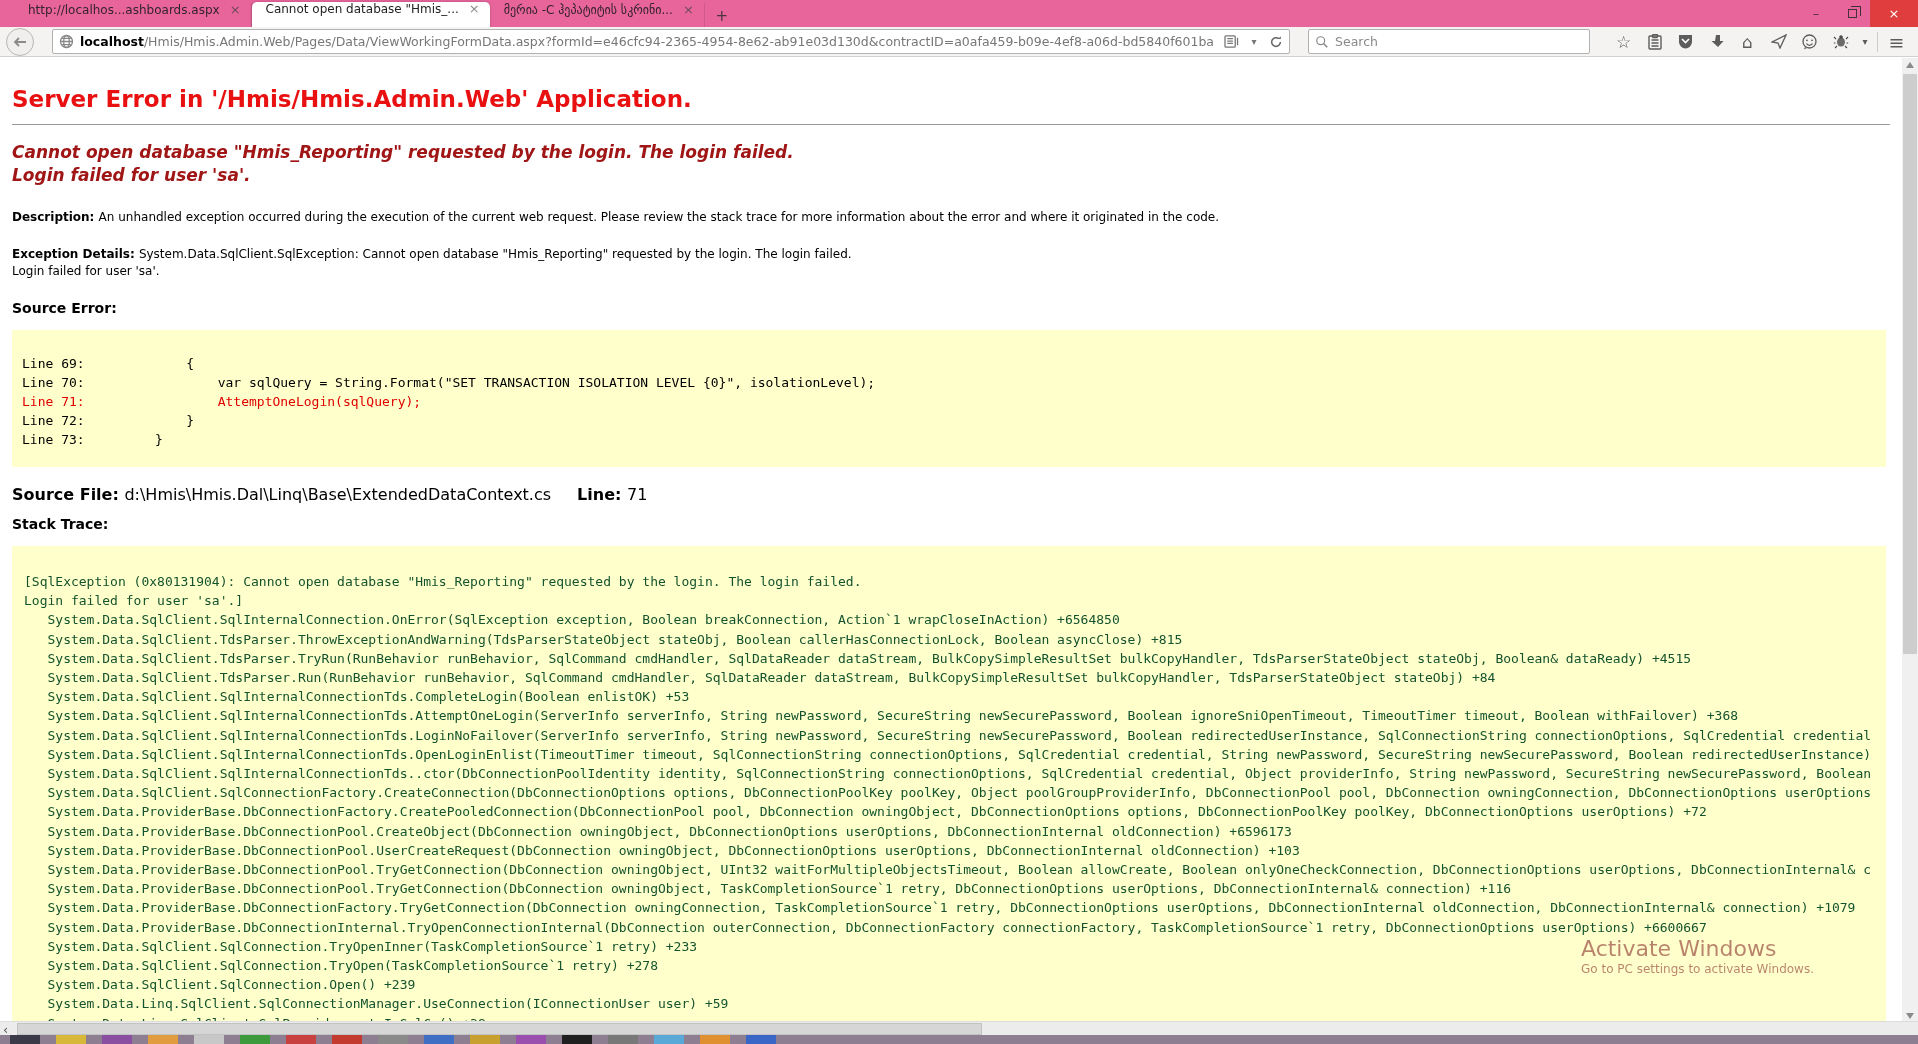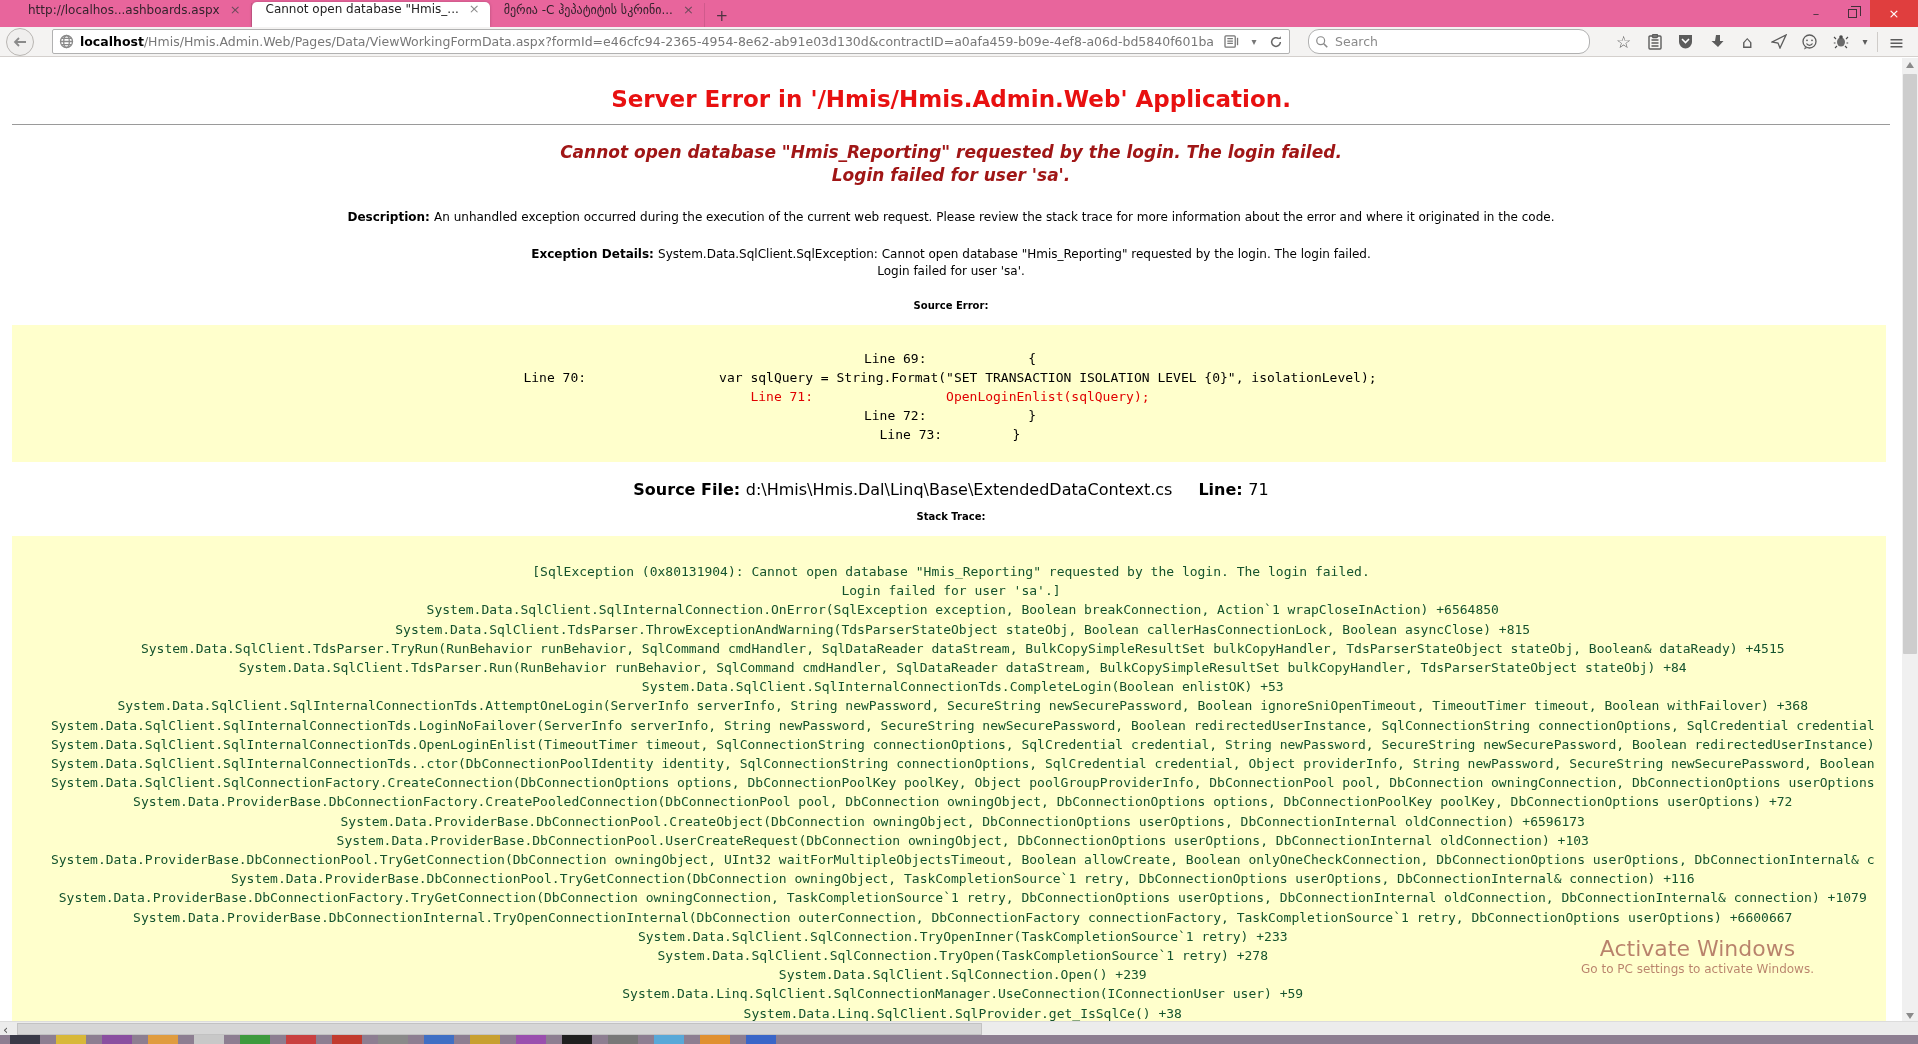--- a/index.html
+++ b/index.html
@@ -19,21 +19,21 @@
   .winbtn.close { width:48px; background:#e03e3e; color:#fff; font-size:13px; }
   .restore-glyph { width:9px; height:9px; border:1px solid #43303a; position:relative; background:transparent; }
   .restore-glyph:before { content:""; position:absolute; left:2px; top:-4px; width:9px; height:9px; border:1px solid #43303a; border-bottom:none; border-left:none; }
 
   .navbar { position:absolute; top:27px; left:0; width:1918px; height:30px; background:#f4f3f2; border-bottom:1px solid #d4d0cd; display:flex; align-items:center; padding:0 6px; gap:18px; }
   .backbtn { width:28px; height:28px; border-radius:50%; border:1px solid #b9b6b3; background:#f0efee; display:flex; align-items:center; justify-content:center; flex:none; }
   .urlbar { flex:1; height:25px; background:#fff; border:1px solid #b1b1b1; border-radius:2px; display:flex; align-items:center; padding:0 4px 0 6px; min-width:0; }
   .url-text { flex:1; font-size:12.5px; white-space:nowrap; overflow:hidden; color:#777; }
   .url-text b { color:#000; font-weight:bold; }
   .urlbar .mini { display:flex; align-items:center; gap:6px; padding:0 2px; color:#666; }
-  .searchbox { width:282px; height:25px; background:#fff; border:1px solid #b1b1b1; border-radius:11px; display:flex; align-items:center; padding:0 6px; gap:6px; flex:none; }
+  .searchbox { width:282px; height:25px; background:#fff; border:1px solid #b1b1b1; border-radius:2px; display:flex; align-items:center; padding:0 6px; gap:6px; flex:none; }
   .search-ph { color:#8a8a8a; font-size:12.5px; }
   .navicons { display:flex; align-items:center; flex:none; }
   .navicon { width:31px; height:28px; display:flex; align-items:center; justify-content:center; color:#5c5c5c; font-size:16px; }
   .navicon.small { width:18px; font-size:10px; }
   .navsep { width:1px; height:20px; background:#cfccc9; margin:0 3px; }
   .glyph-star { font-size:17px; }
   .glyph-home { font-size:17px; }
   .glyph-menu { font-size:19px; letter-spacing:0; }
 
   svg.ic { stroke:#5c5c5c; fill:none; stroke-width:1.4; }
@@ -43,28 +43,28 @@
   .vscroll .arrow-up { position:absolute; top:4px; left:4px; width:0; height:0; border-left:4px solid transparent; border-right:4px solid transparent; border-bottom:6px solid #8a8a8a; }
   .vscroll .arrow-down { position:absolute; bottom:4px; left:4px; width:0; height:0; border-left:4px solid transparent; border-right:4px solid transparent; border-top:6px solid #8a8a8a; }
   .vscroll .thumb { position:absolute; top:16px; left:1px; width:14px; height:580px; background:#cdcdcd; border-radius:1px; }
   .hscroll { position:absolute; left:0; bottom:9px; width:1918px; height:14px; background:#ececec; border-top:1px solid #dcdcdc; }
   .hscroll .left-arrow { position:absolute; left:3px; top:0; height:14px; display:flex; align-items:center; color:#555; font-size:13px; }
   .hscroll .thumb { position:absolute; left:17px; top:1px; height:12px; width:965px; background:#d6d6d6; border:1px solid #c2c2c2; }
   .taskbar { position:absolute; left:0; bottom:0; width:1918px; height:9px; background:#8d7e91; display:flex; align-items:flex-end; padding-left:10px; overflow:hidden; }
   .taskbar .tb-icon { width:30px; height:9px; margin-right:16px; flex:none; }
 
   
-  .content { position:absolute; top:58px; left:0; width:1902px; height:964px; background:#fff; overflow:hidden;text-align:center; }
+  .content { position:absolute; top:58px; left:0; width:1902px; height:964px; background:#fff; overflow:hidden; }
   .page { padding:14px 12px 0 12px; }
   h1.err-title { color:#e81010; font-size:23px; font-weight:bold; margin:14px 0 12px 0; }
   hr.rule { border:none; border-top:1px solid #9a9a9a; margin:0 0 16px 0; }
   h2.err-sub { color:#a01616; font-size:17px; font-style:italic; font-weight:bold; line-height:23px; margin-bottom:22px; }
   .para { font-size:12px; color:#000; margin-bottom:20px; line-height:17px; }
   .para b { font-weight:bold;margin-top:8px; }
-  .label-line { font-size:10px; font-weight:bold; margin-bottom:14px; }
+  .label-line { font-size:14px; font-weight:bold; margin-bottom:14px; }
   .codebox { background:#ffffcc; margin:0 4px 18px 0; padding:24px 8px 18px 10px; font-family:"DejaVu Sans Mono","Liberation Mono",monospace; font-size:13px; line-height:19px; white-space:pre; overflow:hidden; color:#000; }
   .codebox .hl { color:#e00000; }
   .srcfile { font-size:16px; margin-bottom:12px; }
   .srcfile b { font-weight:bold; }
   .srcfile .sep { display:inline-block; width:26px; }
   .stackbox { background:#ffffcc; margin:0 4px 0 0; padding:26px 8px 14px 12px; font-family:"DejaVu Sans Mono","Liberation Mono",monospace; font-size:13px; line-height:19.2px; white-space:pre; overflow:hidden; color:#14532d; height:494px; }
 
   .watermark { position:absolute; right:88px; top:878px; color:#7f1d1d; opacity:.55; pointer-events:none; }
   .watermark .w1 { font-size:22px; line-height:26px; }
   .watermark .w2 { font-size:12px; }
@@ -187,21 +187,21 @@
       <span>Login failed for user 'sa'.</span>
     </h2>
     <div class="para">
       <b>Description: </b><span>An unhandled exception occurred during the execution of the current web request. Please review the stack trace for more information about the error and where it originated in the code.</span>
     </div>
     <div class="para">
       <b>Exception Details: </b><span>System.Data.SqlClient.SqlException: Cannot open database "Hmis_Reporting" requested by the login. The login failed.</span><br>
       <span>Login failed for user 'sa'.</span>
     </div>
     <div class="label-line">Source Error:</div>
-    <div class="codebox"><div class="code-line">Line 69:             {</div><div class="code-line">Line 70:                 var sqlQuery = String.Format("SET TRANSACTION ISOLATION LEVEL {0}", isolationLevel);</div><div class="code-line hl">Line 71:                 OpenLoginEnlist(sqlQuery);</div><div class="code-line">Line 72:             }</div><div class="code-line">Line 73:         }</div></div>
+    <div class="codebox"><div class="code-line">Line 69:             {</div><div class="code-line">Line 70:                 var sqlQuery = String.Format("SET TRANSACTION ISOLATION LEVEL {0}", isolationLevel);</div><div class="code-line hl">Line 71:                 AttemptOneLogin(sqlQuery);</div><div class="code-line">Line 72:             }</div><div class="code-line">Line 73:         }</div></div>
     <div class="srcfile">
       <b>Source File: </b><span>d:\Hmis\Hmis.Dal\Linq\Base\ExtendedDataContext.cs</span><span class="sep"></span><b>Line: </b><span>71</span>
     </div>
     <div class="label-line">Stack Trace:</div>
     <div class="stackbox"><div class="stack-line">[SqlException (0x80131904): Cannot open database "Hmis_Reporting" requested by the login. The login failed.</div><div class="stack-line">Login failed for user 'sa'.]</div><div class="stack-line">   System.Data.SqlClient.SqlInternalConnection.OnError(SqlException exception, Boolean breakConnection, Action`1 wrapCloseInAction) +6564850</div><div class="stack-line">   System.Data.SqlClient.TdsParser.ThrowExceptionAndWarning(TdsParserStateObject stateObj, Boolean callerHasConnectionLock, Boolean asyncClose) +815</div><div class="stack-line">   System.Data.SqlClient.TdsParser.TryRun(RunBehavior runBehavior, SqlCommand cmdHandler, SqlDataReader dataStream, BulkCopySimpleResultSet bulkCopyHandler, TdsParserStateObject stateObj, Boolean&amp; dataReady) +4515</div><div class="stack-line">   System.Data.SqlClient.TdsParser.Run(RunBehavior runBehavior, SqlCommand cmdHandler, SqlDataReader dataStream, BulkCopySimpleResultSet bulkCopyHandler, TdsParserStateObject stateObj) +84</div><div class="stack-line">   System.Data.SqlClient.SqlInternalConnectionTds.CompleteLogin(Boolean enlistOK) +53</div><div class="stack-line">   System.Data.SqlClient.SqlInternalConnectionTds.AttemptOneLogin(ServerInfo serverInfo, String newPassword, SecureString newSecurePassword, Boolean ignoreSniOpenTimeout, TimeoutTimer timeout, Boolean withFailover) +368</div><div class="stack-line">   System.Data.SqlClient.SqlInternalConnectionTds.LoginNoFailover(ServerInfo serverInfo, String newPassword, SecureString newSecurePassword, Boolean redirectedUserInstance, SqlConnectionString connectionOptions, SqlCredential credential</div><div class="stack-line">   System.Data.SqlClient.SqlInternalConnectionTds.OpenLoginEnlist(TimeoutTimer timeout, SqlConnectionString connectionOptions, SqlCredential credential, String newPassword, SecureString newSecurePassword, Boolean redirectedUserInstance)</div><div class="stack-line">   System.Data.SqlClient.SqlInternalConnectionTds..ctor(DbConnectionPoolIdentity identity, SqlConnectionString connectionOptions, SqlCredential credential, Object providerInfo, String newPassword, SecureString newSecurePassword, Boolean</div><div class="stack-line">   System.Data.SqlClient.SqlConnectionFactory.CreateConnection(DbConnectionOptions options, DbConnectionPoolKey poolKey, Object poolGroupProviderInfo, DbConnectionPool pool, DbConnection owningConnection, DbConnectionOptions userOptions</div><div class="stack-line">   System.Data.ProviderBase.DbConnectionFactory.CreatePooledConnection(DbConnectionPool pool, DbConnection owningObject, DbConnectionOptions options, DbConnectionPoolKey poolKey, DbConnectionOptions userOptions) +72</div><div class="stack-line">   System.Data.ProviderBase.DbConnectionPool.CreateObject(DbConnection owningObject, DbConnectionOptions userOptions, DbConnectionInternal oldConnection) +6596173</div><div class="stack-line">   System.Data.ProviderBase.DbConnectionPool.UserCreateRequest(DbConnection owningObject, DbConnectionOptions userOptions, DbConnectionInternal oldConnection) +103</div><div class="stack-line">   System.Data.ProviderBase.DbConnectionPool.TryGetConnection(DbConnection owningObject, UInt32 waitForMultipleObjectsTimeout, Boolean allowCreate, Boolean onlyOneCheckConnection, DbConnectionOptions userOptions, DbConnectionInternal&amp; c</div><div class="stack-line">   System.Data.ProviderBase.DbConnectionPool.TryGetConnection(DbConnection owningObject, TaskCompletionSource`1 retry, DbConnectionOptions userOptions, DbConnectionInternal&amp; connection) +116</div><div class="stack-line">   System.Data.ProviderBase.DbConnectionFactory.TryGetConnection(DbConnection owningConnection, TaskCompletionSource`1 retry, DbConnectionOptions userOptions, DbConnectionInternal oldConnection, DbConnectionInternal&amp; connection) +1079</div><div class="stack-line">   System.Data.ProviderBase.DbConnectionInternal.TryOpenConnectionInternal(DbConnection outerConnection, DbConnectionFactory connectionFactory, TaskCompletionSource`1 retry, DbConnectionOptions userOptions) +6600667</div><div class="stack-line">   System.Data.SqlClient.SqlConnection.TryOpenInner(TaskCompletionSource`1 retry) +233</div><div class="stack-line">   System.Data.SqlClient.SqlConnection.TryOpen(TaskCompletionSource`1 retry) +278</div><div class="stack-line">   System.Data.SqlClient.SqlConnection.Open() +239</div><div class="stack-line">   System.Data.Linq.SqlClient.SqlConnectionManager.UseConnection(IConnectionUser user) +59</div><div class="stack-line">   System.Data.Linq.SqlClient.SqlProvider.get_IsSqlCe() +38</div></div>
   </div>
   <div class="watermark">
     <div class="w1">Activate Windows</div>
     <div class="w2">Go to PC settings to activate Windows.</div>
   </div>

